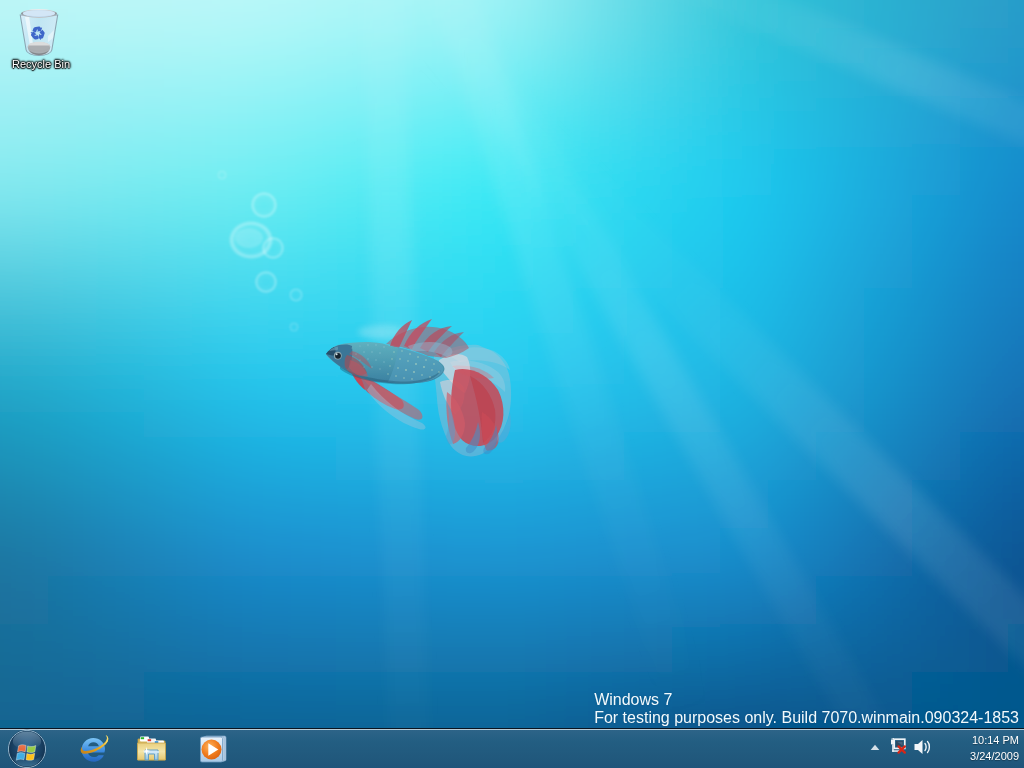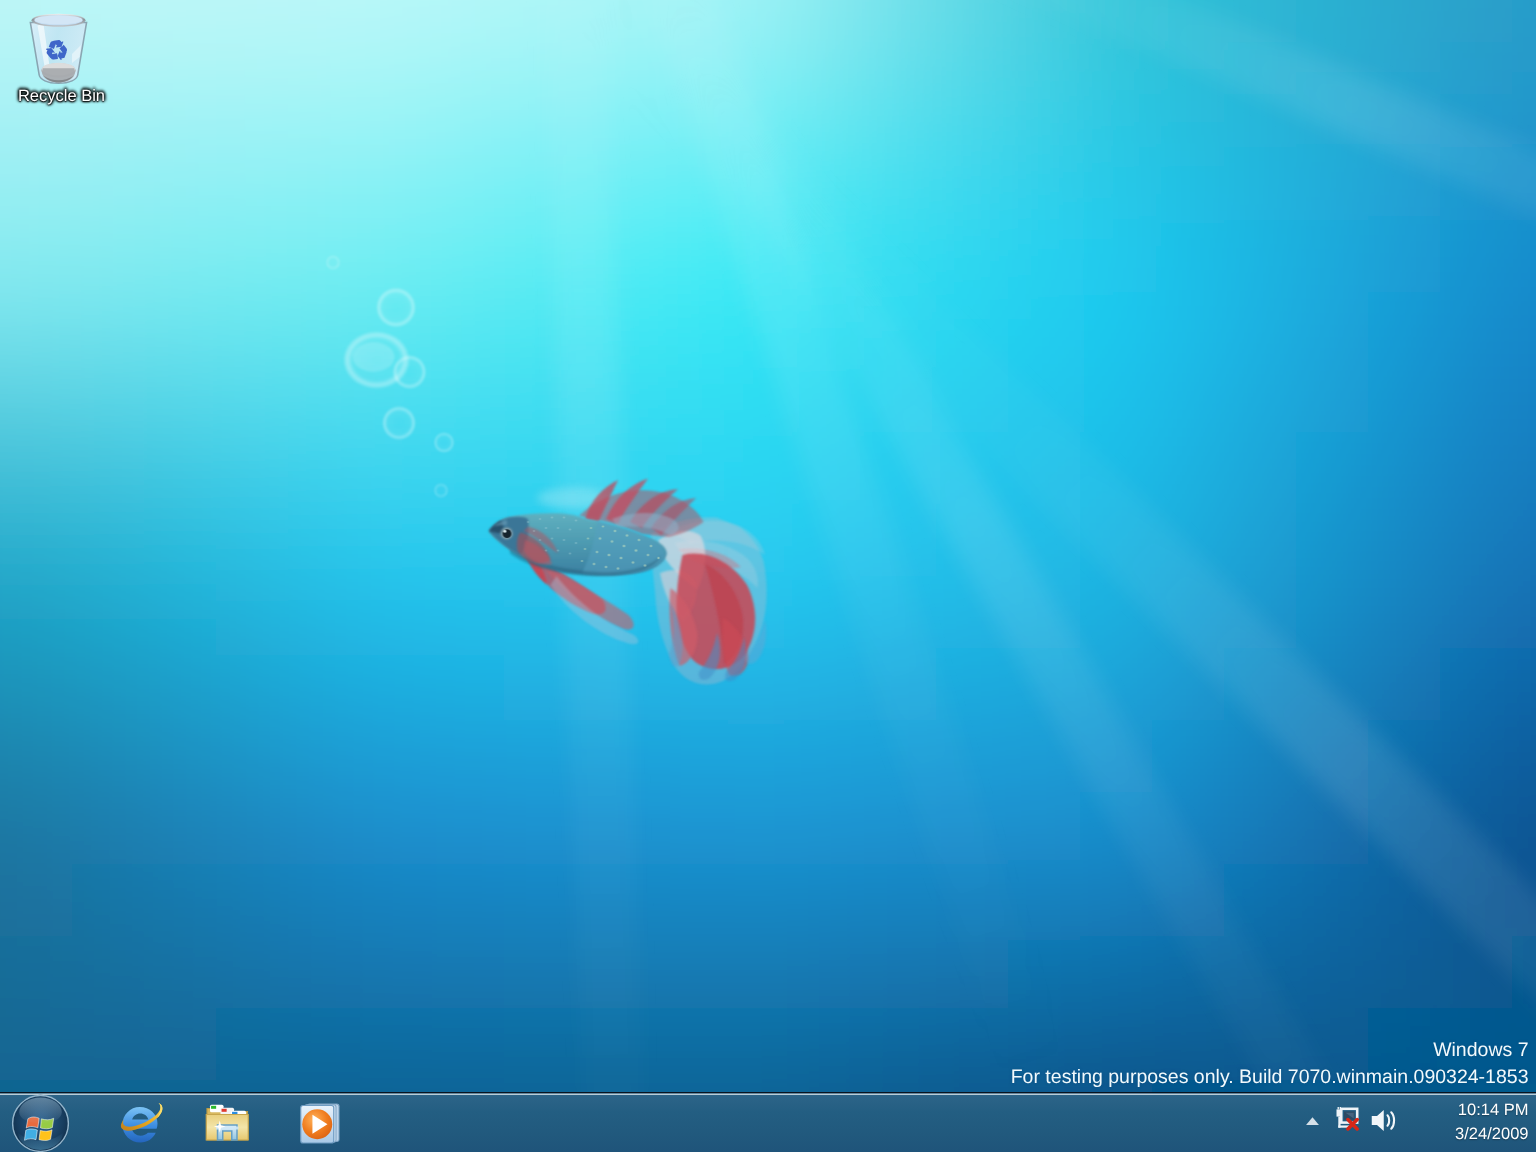--- a/index.html
+++ b/index.html
@@ -1,17 +1,17 @@
 <!DOCTYPE html>
 <html><head>
 <meta charset="utf-8">
 <style>
 html,body{margin:0;padding:0;width:1024px;height:768px;overflow:hidden;font-family:"Liberation Sans",sans-serif;}
 #desk{position:absolute;left:0;top:0;width:1024px;height:768px;}
-#wm{position:absolute;right:5px;bottom:42px;text-align:right;color:#f2fafd;font-size:13px;line-height:17.5px;text-shadow:0 0 2px rgba(20,70,110,.4);margin-left:17px;}
+#wm{position:absolute;right:5px;bottom:42px;text-align:left;color:#f2fafd;font-size:16px;line-height:17.5px;text-shadow:0 0 2px rgba(20,70,110,.4);margin-left:17px;}
 #rblabel{position:absolute;left:2px;top:58px;width:78px;text-align:center;color:#fff;font-size:11px;text-shadow:0 1px 1px #000,0 0 2px #000,1px 0 2px #000,-1px 0 2px #000,0 -1px 2px #000;}
 #taskbar{position:absolute;left:0;top:728px;width:1024px;height:40px;padding-left:19px;}
 #tbbody{position:absolute;left:0;top:2px;width:1024px;height:38px;background:linear-gradient(#2d6488 0%,#235e82 30%,#21597d 70%,#1f547a 100%);}
 #tbline1{position:absolute;left:0;top:0;width:1024px;height:1px;background:#0a1420;}
 #tbline2{position:absolute;left:0;top:1px;width:1024px;height:1px;background:#b9cdd9;}
 #clock{position:absolute;right:24px;top:4px;width:80px;text-align:right;color:#fff;font-size:11px;line-height:16px;text-shadow:0 1px 1px rgba(0,0,0,.35);}
 #showdesk{position:absolute;right:0;top:2px;width:13px;height:38px;background:linear-gradient(#a9bcc8 0%,#7e99ab 10%,#52768e 38%,#416a83 62%,#3a647e 100%);border-left:1px solid #16293a;box-sizing:border-box;}
 .tbicon{position:absolute;top:0px;}
 </style>
 </head>

